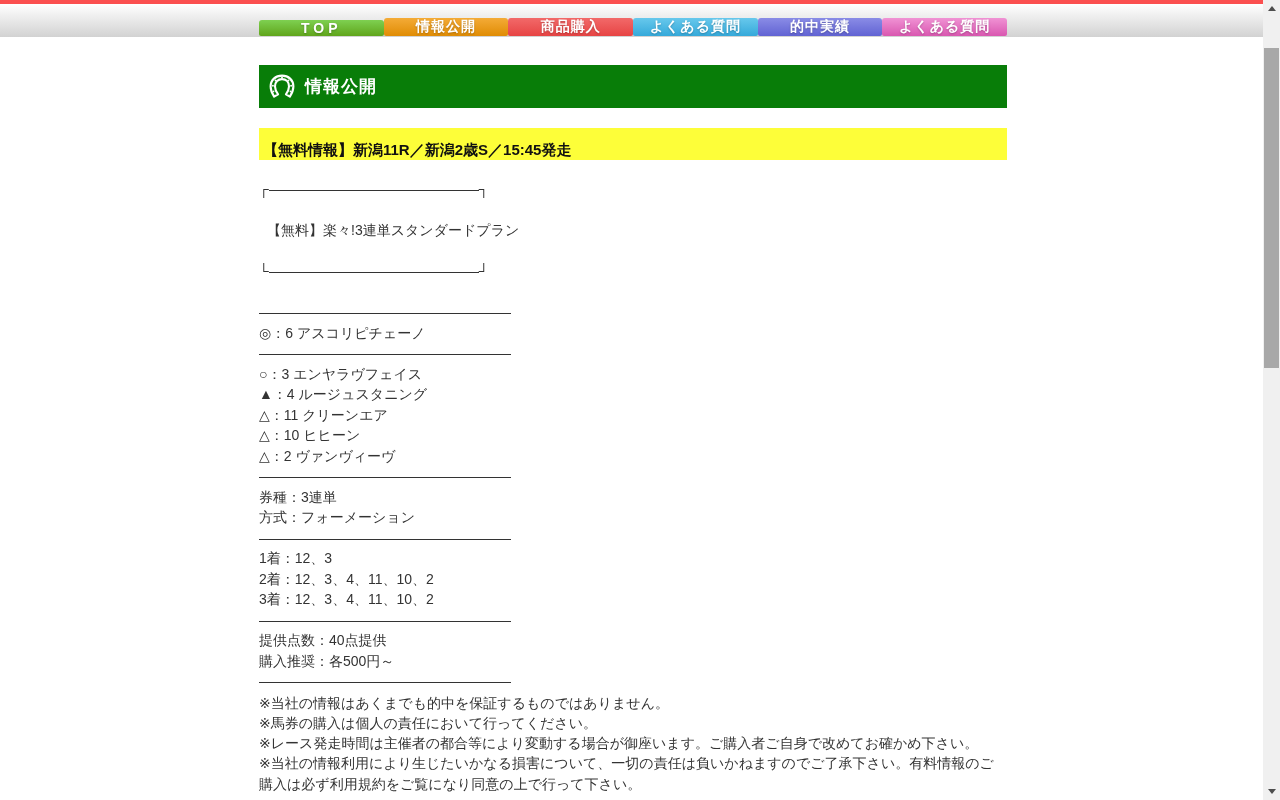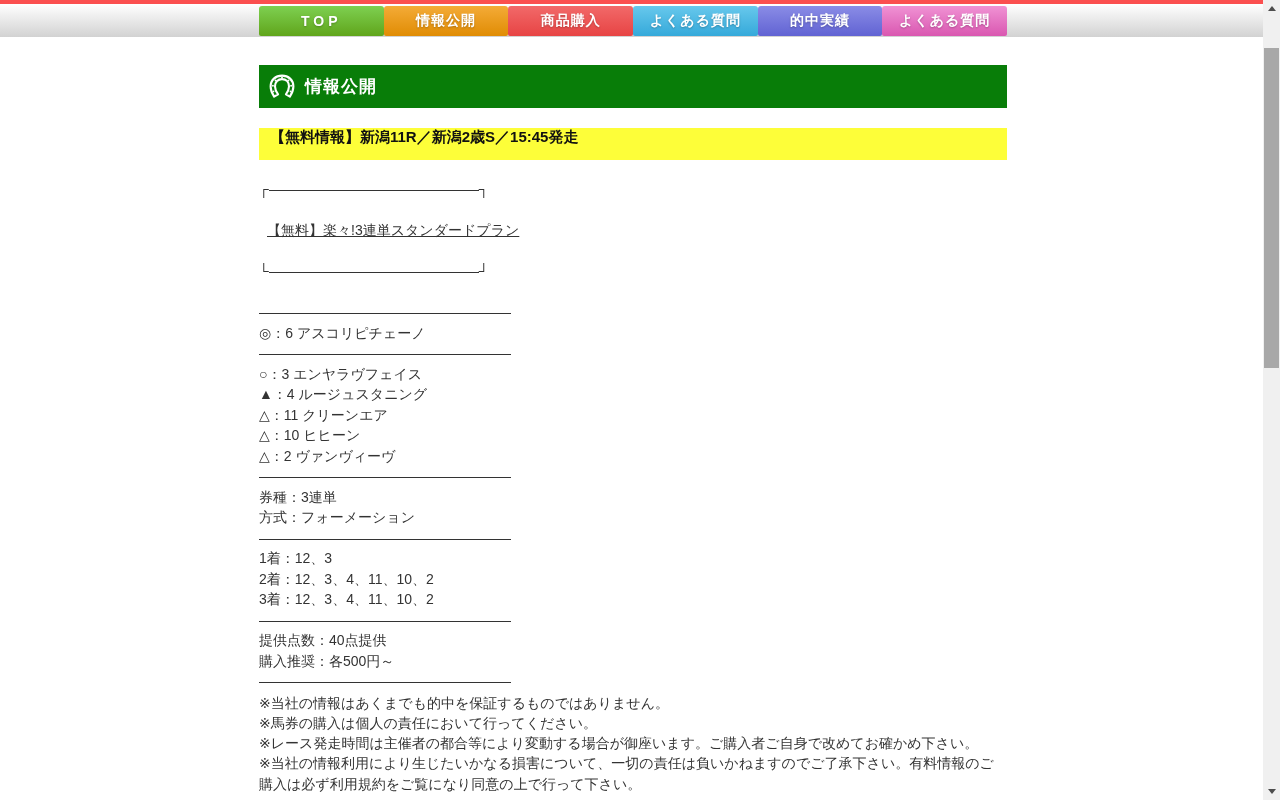--- a/index.html
+++ b/index.html
@@ -4,44 +4,44 @@
 <style>
   * { margin:0; padding:0; box-sizing:border-box; }
   html,body { width:1280px; height:800px; overflow:hidden; background:#ffffff;
     font-family:"Liberation Sans","DejaVu Sans",sans-serif; }
   .viewport { position:relative; width:1280px; height:800px; background:#fff; }
 
   .top-red-bar { position:absolute; top:0; left:0; right:17px; height:4px; background:#fb4f4f; z-index:6; }
 
   .nav-strip { position:absolute; top:4px; left:0; right:17px; height:33px;
     background:linear-gradient(#ffffff,#d2d2d2); }
-  .nav { position:absolute; top:6px; left:259px; width:748px; height:30px; display:flex; z-index:5; }
+  .nav { position:absolute; top:6px; left:259px; width:748px; height:30px; display:flex; z-index:5;align-items:flex-end; }
   .nav-btn { flex:1 1 0; display:flex; align-items:center; justify-content:center;
     color:#fff; font-size:14px; font-weight:bold; letter-spacing:1px; cursor:pointer;
     text-shadow:0 1px 2px rgba(0,0,0,0.25); border-radius:3px 3px 2px 2px; }
   .nav-top     { background:linear-gradient(#7ed051,#60a51b); letter-spacing:4px; }
   .nav-info    { background:linear-gradient(#f4ab37,#e08c04); }
   .nav-buy     { background:linear-gradient(#f26969,#e74444); }
   .nav-contact { background:linear-gradient(#67c8ec,#35a9da); }
   .nav-results { background:linear-gradient(#8a8ce6,#6163d3); }
   .nav-faq     { background:linear-gradient(#f092d4,#d957b0); }
 
   .content { position:absolute; left:259px; top:65px; width:748px; }
 
   .section-header { height:43px; background:#087d08; color:#fff; display:flex;
     align-items:center; padding-left:9px; }
   .section-header .hs-icon { width:28px; height:28px; display:block; }
   .section-header .title { font-size:17px; font-weight:bold; margin-left:9px; letter-spacing:1px; }
 
-  .notice { margin-top:20px; height:32px; background:#fdfe39; display:flex; align-items:flex-start;
-    padding-left:11px; font-size:15px; font-weight:bold; color:#111; }
+  .notice { margin-top:20px; height:32px; background:#fdfe39; display:flex; align-items:flex-end;
+    padding-left:4px; font-size:15px; font-weight:bold; color:#111; }
 
   .body-block { margin-top:19px; color:#333; font-size:14px; line-height:20.5px; }
   .plan-box { margin-bottom:20.5px; }
-  .plan-box .plan-title { margin:20.5px 0; padding-left:8px;text-decoration:underline; }
+  .plan-box .plan-title { margin:20.5px 0; padding-left:8px; }
   .pred-line { min-height:20.5px; white-space:pre; }
   .disclaimers { margin-top:1px; }
   .disclaimer { line-height:20.3px; }
 
   .scrollbar { position:absolute; top:0; right:0; width:17px; height:800px; background:#f0f0f0; z-index:10; }
   .sb-btn { position:absolute; left:0; width:17px; height:17px; display:flex;
     align-items:center; justify-content:center; cursor:pointer; }
   .sb-up { top:0; }
   .sb-down { bottom:0; }
   .arrow-up { width:0; height:0; border-left:4px solid transparent; border-right:4px solid transparent;

